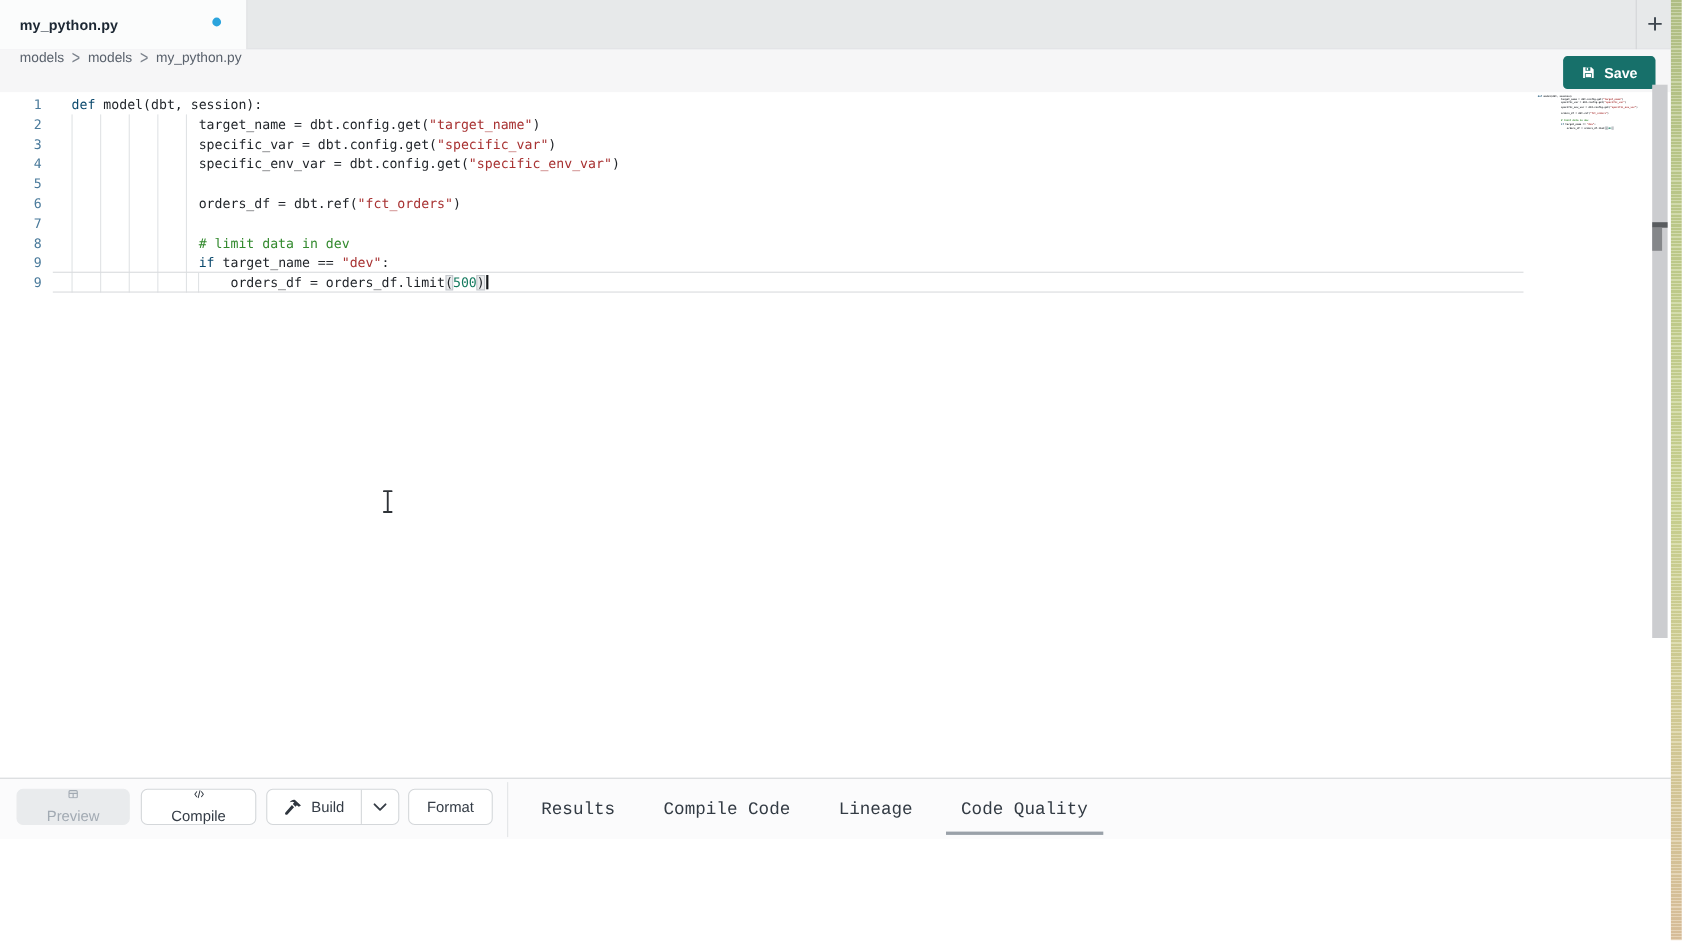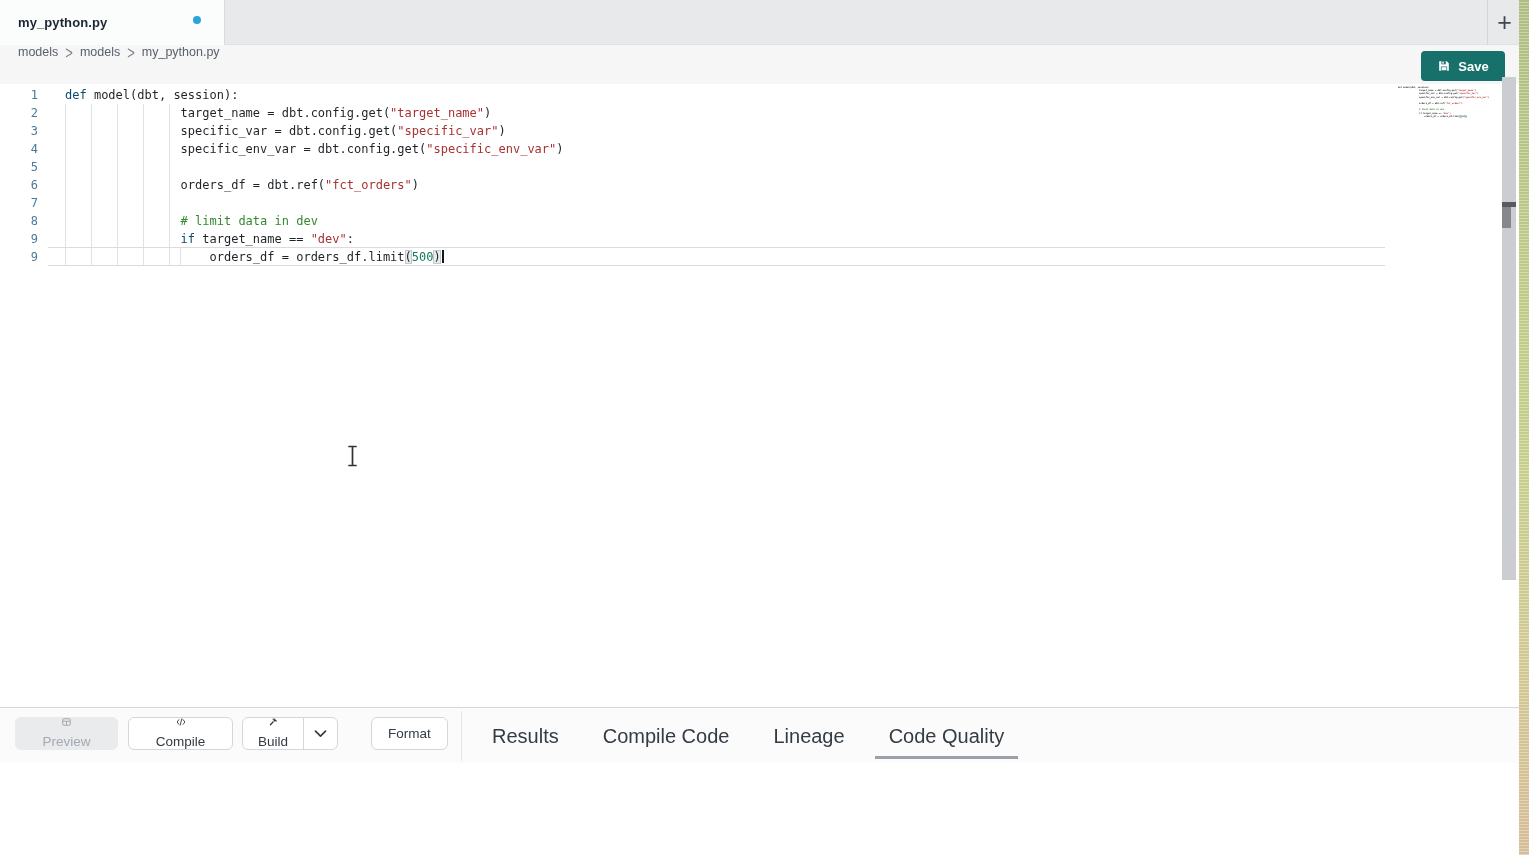--- a/index.html
+++ b/index.html
@@ -76,26 +76,26 @@
   
   .toolbar { position:absolute; left:0; top:707px; width:1519px; height:56px; background:#fbfbfc; border-top:1px solid #d5d8da; }
   .btn {
     position:absolute; top:9px; height:33px; display:flex; align-items:center; gap:8px;
     border:1px solid #d4d7da; border-radius:6px; background:#fff; font-size:13.5px; color:#333b45; cursor:pointer; padding:0 16px;
   }
   .btn.disabled { background:#e9ebed; border-color:#e9ebed; color:#a2aab3; cursor:default; }
   .btn-preview { left:15px; width:103px;flex-direction:column; }
   .btn-compile { left:128px; width:105px;flex-direction:column; }
   .build-split { position:absolute; top:9px; left:242px; height:33px; display:flex; border:1px solid #d4d7da; border-radius:6px; background:#fff; }
-  .build-main { display:flex; align-items:center; gap:8px; padding:0 15px; font-size:13.5px; color:#333b45; cursor:pointer;flex-direction:column; }
+  .build-main { display:flex; align-items:center; gap:8px; padding:0 15px; font-size:13.5px; color:#333b45; cursor:pointer; }
   .build-caret { width:34px; display:flex; align-items:center; justify-content:center; border-left:1px solid #d4d7da; cursor:pointer; }
   .btn-format { left:371px; width:77px; justify-content:center; }
   .tb-sep { position:absolute; left:461px; top:3px; width:1px; height:50px; background:#e3e5e7; }
   .panel-tabs { position:absolute; left:470px; top:0; height:56px; display:flex; }
-  .ptab { height:56px; display:flex; align-items:center; padding:0 22px; font-size:20px; color:#333b44; cursor:pointer; position:relative; }
+  .ptab { height:56px; display:flex; align-items:center; padding:0 22px; font-size:16px; color:#333b44; cursor:pointer; position:relative;font-family:Liberation Mono, monospace; }
   .ptab.active::after { content:""; position:absolute; left:8px; right:8px; bottom:5px; height:3px; background:#9aa1a9; }
 
   
   .bottom-panel { position:absolute; left:0; top:763px; width:1519px; height:92px; background:#fff; }
 
   svg { display:block; }
 </style>
 </head>
 <body>
 

